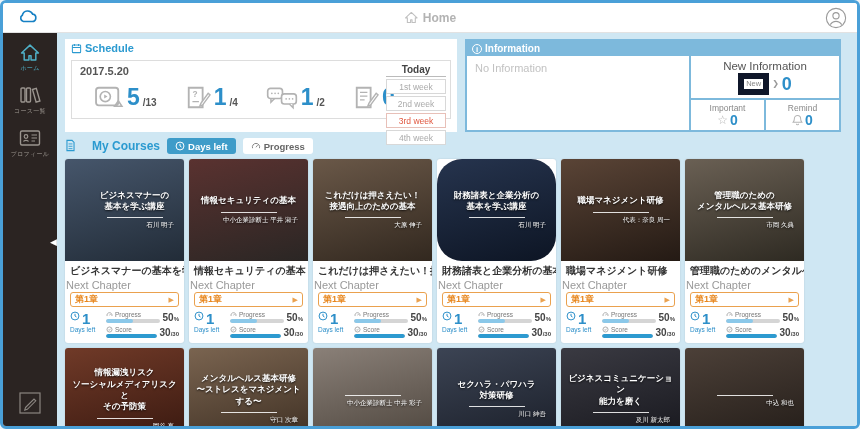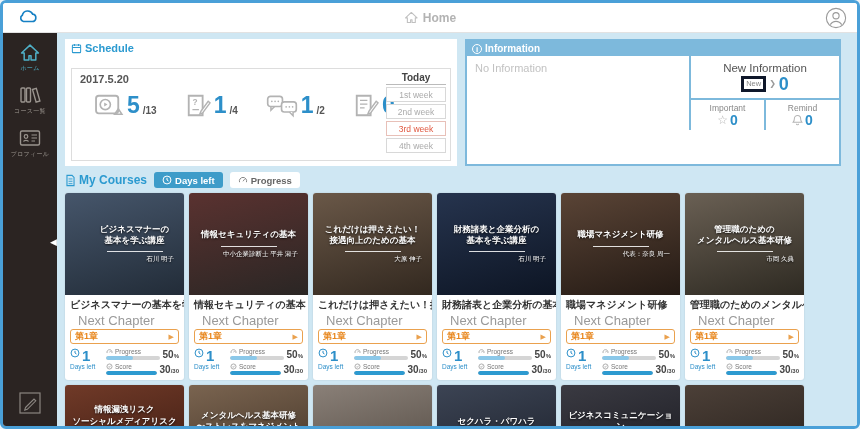--- a/index.html
+++ b/index.html
@@ -22,68 +22,68 @@
   .side-label { font-size:6px; letter-spacing:.3px; }
   .collapse { position:absolute; right:0; top:205px; color:#fff; font-size:9px; line-height:1; }
   .side-pencil { position:absolute; bottom:12px; left:50%; transform:translateX(-50%); }
 
   .main { flex:1; background:#cfe7f3; padding:6px 8px; overflow:hidden; position:relative; }
   .top-panels { display:flex; gap:8px; }
 
   
   .sched { width:392px; background:#fff; padding:3px 6px 5px; }
   .panel-title { color:#2b9ad0; font-size:11px; font-weight:bold; display:flex; align-items:center; gap:3px; }
-  .sched-box { border:1px solid #ddd; margin-top:14px; height:93px; position:relative; padding:4px 30px 4px 8px; }
+  .sched-box { border:1px solid #ddd; margin-top:6px; height:59px; position:relative; padding:4px 30px 4px 8px; }
   .sched-date { font-size:11px; font-weight:bold; color:#555; }
   .stats { display:flex; align-items:center; justify-content:space-around; margin-top:8px; }
   .stat { display:flex; align-items:center; gap:3px; color:#b3b3b3; }
   .stat-num { font-size:23px; font-weight:bold; color:#2d8fc9; line-height:1; }
   .stat-total { font-size:10px; font-weight:bold; color:#555; align-self:flex-end; margin-bottom:2px; }
   .weekcol { position:absolute; top:3px; right:4px; width:60px; }
   .today { font-size:10px; font-weight:bold; color:#444; text-align:center; padding-bottom:1px; border-bottom:1px solid #bbb; margin-bottom:2px; }
   .wk { border:1px solid #d8d8d8; background:#fff; color:#aaa; font-size:8.5px; text-align:center; padding:1.5px 0; margin-bottom:2px; cursor:pointer; }
   .wk.active { color:#e0573f; border-color:#e8c0b8; }
 
   
   .info { width:376px; border:2px solid #7db9dc; background:#fff; }
   .info-hdr { background:#7db9dc; color:#fff; font-size:10px; font-weight:bold; padding:2px 5px; display:flex; align-items:center; gap:3px; }
   .info-i { display:inline-block; width:10px; height:10px; border:1px solid #fff; border-radius:50%; font-size:8px; line-height:9px; text-align:center; font-weight:bold; }
   .info-body { display:flex; height:74px; }
   .info-empty { flex:1; padding:6px 8px; color:#c2c2c2; font-size:11px; }
   .info-right { width:150px; border-left:2px solid #7db9dc; display:flex; flex-direction:column; }
   .newinfo { flex:1; display:flex; flex-direction:column; align-items:center; justify-content:center; gap:1px; }
   .newinfo-title { color:#555; font-size:11.5px; }
   .new-line { display:flex; align-items:center; gap:3px; }
-  .new-badge { border:3px solid #0f172a; color:#888; font-size:7.5px; padding:0 2px; line-height:10px; }
+  .new-badge { border:6px solid #0f172a; color:#888; font-size:7.5px; padding:0 2px; line-height:10px; }
   .new-arrow { color:#999; font-size:8px; }
   .count-blue { color:#2d8fc9; font-weight:bold; font-size:18px; line-height:1; }
   .info-bottom { height:32px; border-top:2px solid #7db9dc; display:flex; }
   .info-cell { flex:1; display:flex; flex-direction:column; align-items:center; justify-content:center; }
   .info-cell + .info-cell { border-left:2px solid #7db9dc; }
   .info-cell-label { color:#888; font-size:8.5px; }
   .info-cell-val { display:flex; align-items:center; gap:2px; }
   .info-cell-val .count-blue { font-size:14px; }
   .star-glyph { color:#b5b5b5; font-size:12px; line-height:1; }
 
   
   .mc-bar { display:flex; align-items:center; gap:7px; margin:6px 0 5px; }
-  .mc-title { color:#2b9ad0; font-size:12px; font-weight:bold; display:flex; align-items:center; gap:3px; }
+  .mc-title { color:#2b9ad0; font-size:12px; font-weight:bold; display:flex; gap:16px; }
   .tab { display:flex; align-items:center; gap:3px; font-size:9.5px; font-weight:bold; border-radius:3px; padding:2.5px 8px; cursor:pointer; }
   .tab.active { background:#3e9cc9; color:#fff; }
   .tab.inactive { background:#fff; color:#666; }
 
   
   .grid { display:flex; gap:5px; }
   .card { width:119px; background:#fff; border-radius:3px; overflow:hidden; flex-shrink:0; box-shadow:0 0 2px rgba(0,0,0,.12); }
   .thumb { height:102px; position:relative; display:flex; flex-direction:column; align-items:center; justify-content:center; padding:4px; cursor:pointer; }
   .thumb-title { color:#fff; font-size:8.5px; font-weight:bold; text-align:center; white-space:pre-line; line-height:1.35; text-shadow:0 1px 2px rgba(0,0,0,.8); }
   .thumb-rule { width:56px; height:1px; background:rgba(255,255,255,.85); margin:5px 0 3px; }
   .thumb-sub { color:#fff; font-size:6.5px; align-self:flex-end; margin-right:6px; text-shadow:0 1px 2px rgba(0,0,0,.8); }
   .card-title { font-size:10px; font-weight:bold; color:#333; padding:3px 5px 1px; white-space:nowrap; overflow:hidden; }
-  .next-ch { font-size:13px; color:#999; padding:0 13px; }
+  .next-ch { font-size:11px; color:#999; padding:0 1px; }
   .ch-btn { margin:1px 5px 3px; border:1px solid #eaa14e; border-radius:3px; height:15px; display:flex; align-items:center; justify-content:space-between; padding:0 4px; cursor:pointer; }
   .ch-label { color:#e8871e; font-size:9px; font-weight:bold; }
   .ch-arrow { color:#eaa14e; font-size:7px; }
   .card-stats { display:flex; padding:1px 5px 5px; gap:4px; }
   .dl { width:32px; color:#2d8fc9; }
   .dl-top { display:flex; align-items:flex-start; gap:2px; }
   .dl-num { font-size:15px; font-weight:bold; line-height:1; }
   .dl-label { font-size:6.5px; }
   .bars { flex:1; display:flex; flex-direction:column; gap:3px; }
   .bar-row { display:flex; align-items:flex-end; gap:3px; }
@@ -509,21 +509,21 @@
                       <div class="bar-fill fill-score" style="width: 100%;"></div>
                     </div>
           </div>
           <span class="bar-val"><span>30</span><span class="bar-unit">/30</span></span>
         </div>
       </div>
     </div>
   </div>
 
   <div class="card">
-    <div class="thumb" style="background: linear-gradient(165deg, rgb(38, 52, 78), rgb(13, 21, 36));">
+    <div class="thumb" style="background: linear-gradient(165deg, rgb(38, 52, 78), rgb(13, 21, 36)); border-radius: 25px;">
       <div class="thumb-title">財務諸表と企業分析の
 基本を学ぶ講座</div>
       <div class="thumb-rule"></div>
       <div class="thumb-sub">石川 明子</div>
     </div>
     <div class="card-title">財務諸表と企業分析の基本...</div>
     <div class="next-ch">Next Chapter</div>
     <div class="ch-btn">
       <span class="ch-label">第1章</span>
       <span class="ch-arrow">▶</span>

